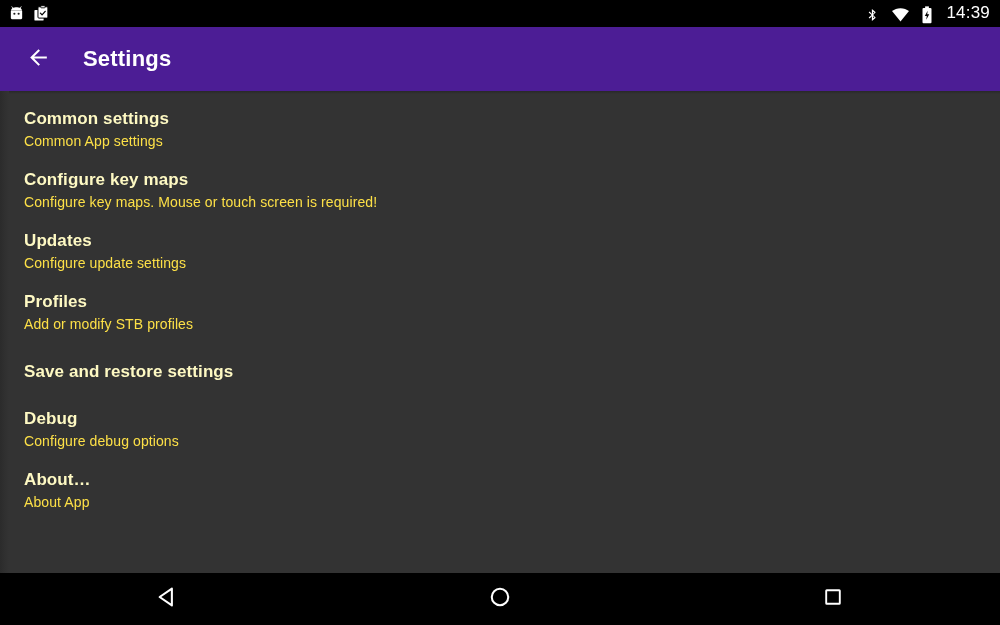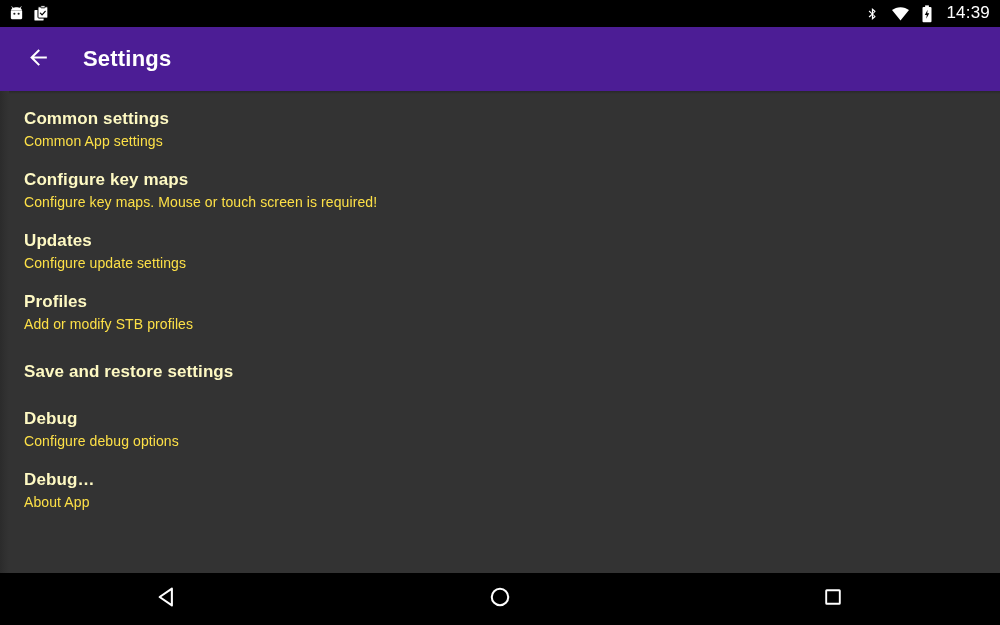--- a/index.html
+++ b/index.html
@@ -35,21 +35,21 @@
     padding: 0 10px 0 8px;
     box-sizing: border-box;
   }
   .status-left {
     display: flex;
     align-items: center;
     gap: 8px;
   }
   .status-right {
     display: flex;
-    align-items: center;
+    align-items: flex-end;
     gap: 11px;
   }
   .status-icon {
     display: block;
     line-height: 0;
   }
   .clock {
     color: #ffffff;
     font-size: 17px;
     letter-spacing: 0.2px;
@@ -251,21 +251,21 @@
       <div class="list-item no-sub">
         <div class="item-title">Save and restore settings</div>
       </div>
 
       <div class="list-item has-sub">
         <div class="item-title">Debug</div>
         <div class="item-subtitle">Configure debug options</div>
       </div>
 
       <div class="list-item has-sub">
-        <div class="item-title">Debug…</div>
+        <div class="item-title">About…</div>
         <div class="item-subtitle">About App</div>
       </div>
 
     </div>
   </div>
 
   <div class="nav-bar">
     <div class="nav-button">
       <span>
         <svg width="26" height="26" viewBox="0 0 24 24">

